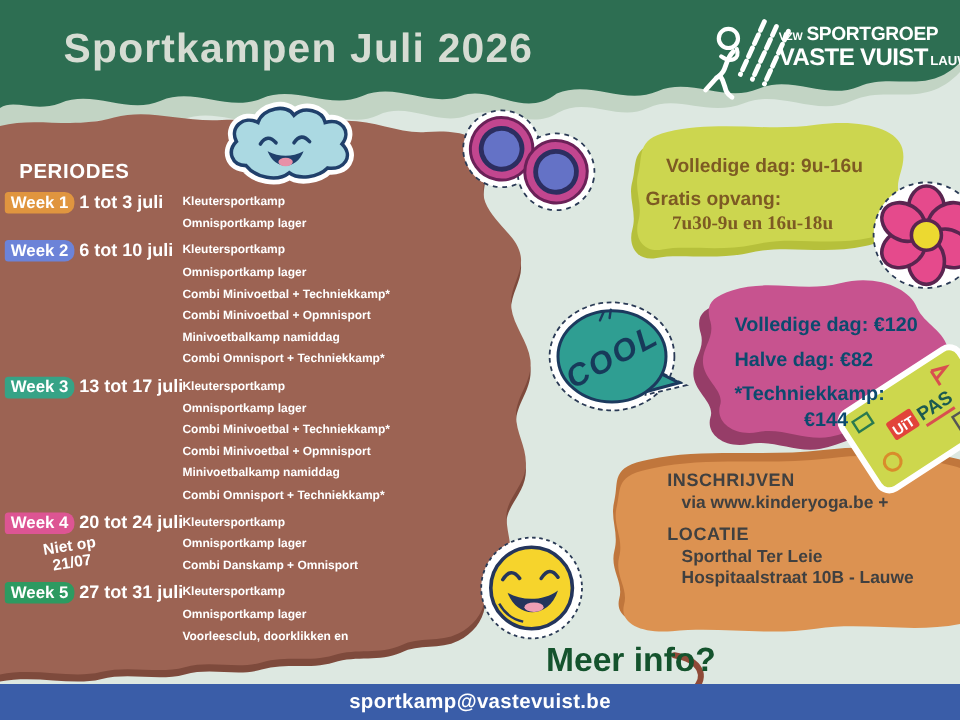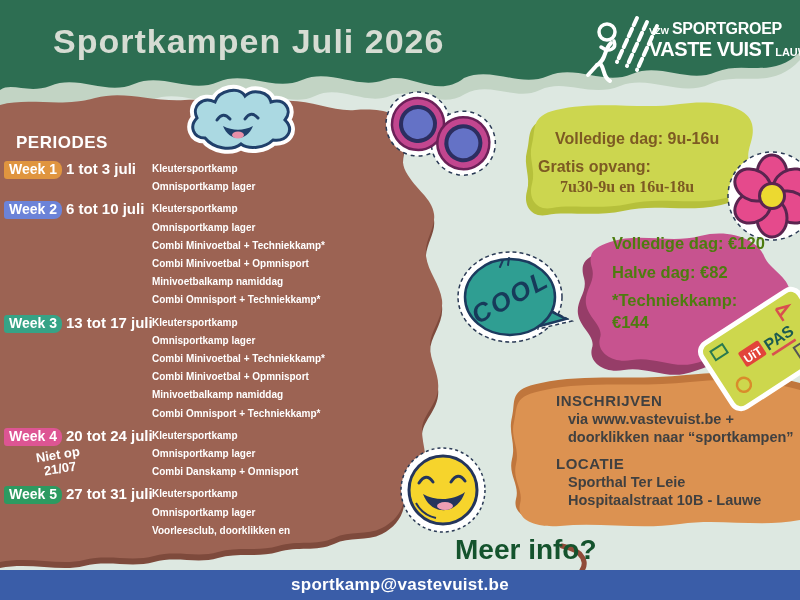--- a/index.html
+++ b/index.html
@@ -23,25 +23,25 @@
   .badge{display:inline-block;justify-self:start;margin-left:2px;padding:0 5px 1px;border-radius:3px 8px 8px 3px;font-size:14px;line-height:17px;white-space:nowrap;}
   .dates{font-size:15px;line-height:18px;white-space:nowrap;padding-left:2px;}
   .camp{font-size:10px;line-height:18.2px;white-space:nowrap;}
   .week-note{position:absolute;left:24px;top:21px;width:66px;font-size:13px;line-height:14px;transform:rotate(-9deg);text-align:center;}
 
   .schedule-box{left:538px;top:129px;color:#7d5a23;font-size:16px;line-height:20px;white-space:nowrap;}
   .schedule-box .l1{margin-left:17px;}
   .schedule-box .l2{margin-top:8px;}
   .schedule-box .l3{margin-left:22px;font-family:Liberation Serif, serif;}
 
-  .price-box{left:612px;top:234px;color:#4d7c0f;font-size:16.5px;line-height:19px;white-space:nowrap;}
+  .price-box{left:612px;top:262px;color:#0c4a6e;font-size:16.5px;line-height:19px;white-space:nowrap;}
   .price-box .p1{margin-bottom:10px;}
   .price-box .p2{margin-bottom:9px;}
   .price-box .p3{margin-bottom:3px;}
-  .price-box .p4{}
+  .price-box .p4{text-align:center;}
 
   .info-box{left:556px;top:392px;color:#404040;font-size:14.5px;line-height:18px;white-space:nowrap;}
   .info-heading{font-size:15px;letter-spacing:.5px;}
   .indent{margin-left:12px;}
   .gap{height:9px;}
 
   .meer-info{left:455px;top:534px;font-size:28px;color:#14532d;white-space:nowrap;}
   .footer-bar{left:0;top:570px;width:800px;height:30px;background:#3a5da8;display:flex;align-items:center;justify-content:center;}
   .footer-email{color:#fff;font-size:17px;letter-spacing:.3px;}
 </style>
@@ -233,22 +233,21 @@
 
 <div class="abs price-box">
   <div class="p1">Volledige dag: €120</div>
   <div class="p2">Halve dag: €82</div>
   <div class="p3">*Techniekkamp:</div>
   <div class="p4">€144</div>
 </div>
 
 <div class="abs info-box">
   <div class="info-heading">INSCHRIJVEN</div>
-  <div class="indent">via www.vastevuist.be +</div>
-  <div class="indent">doorklikken naar “sportkampen”</div>
+  <div class="indent">via www.kinderyoga.be +</div>
   <div class="gap"></div>
   <div class="info-heading">LOCATIE</div>
   <div class="indent">Sporthal Ter Leie</div>
   <div class="indent">Hospitaalstraat 10B - Lauwe</div>
 </div>
 
 <div class="abs meer-info">Meer info?</div>
 
 <div class="abs footer-bar">
   <span class="footer-email">sportkamp@vastevuist.be</span>

